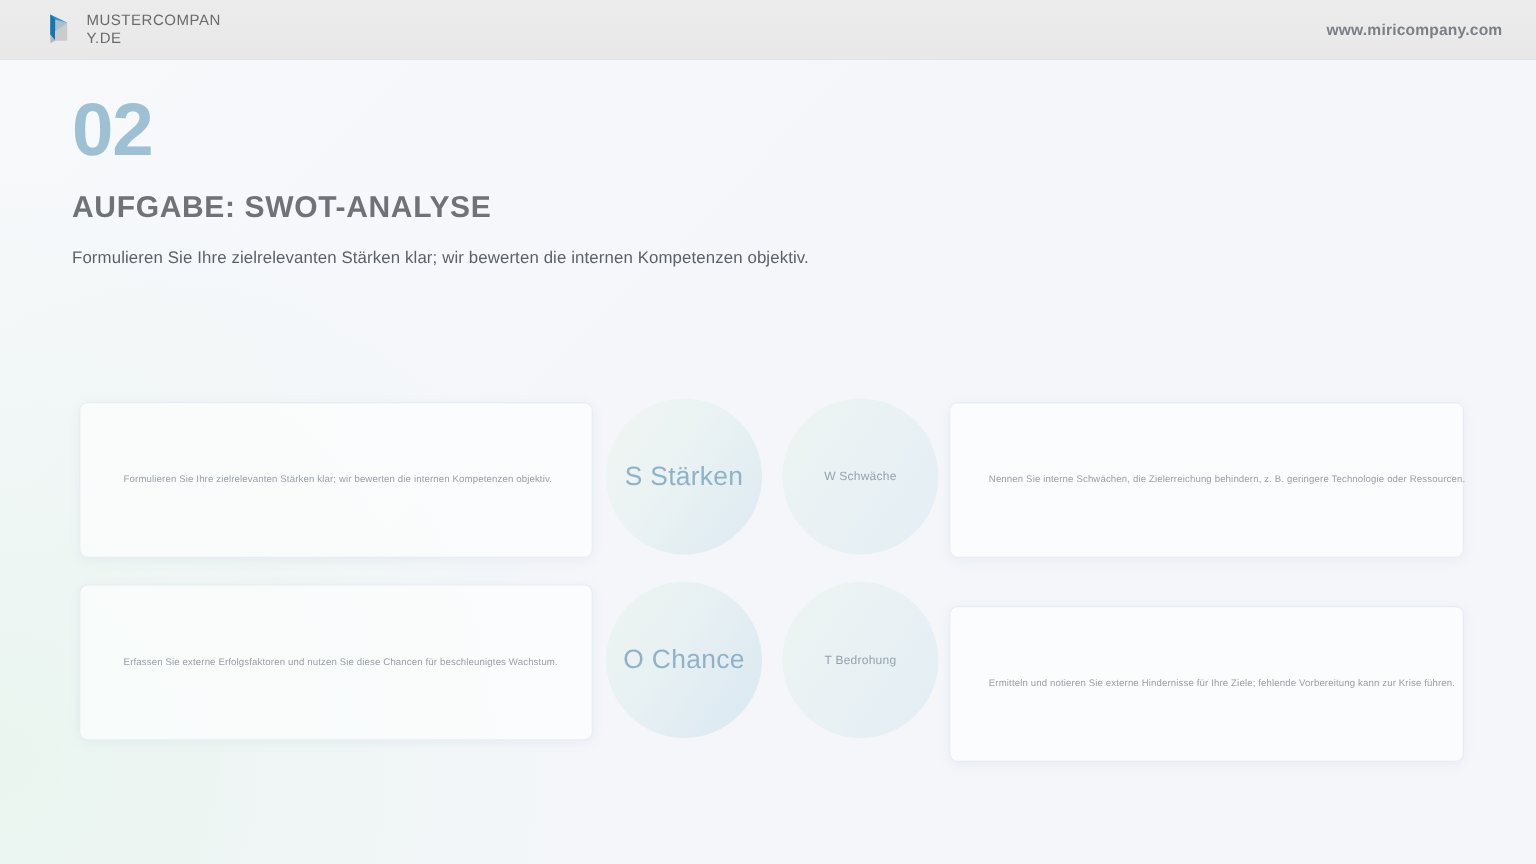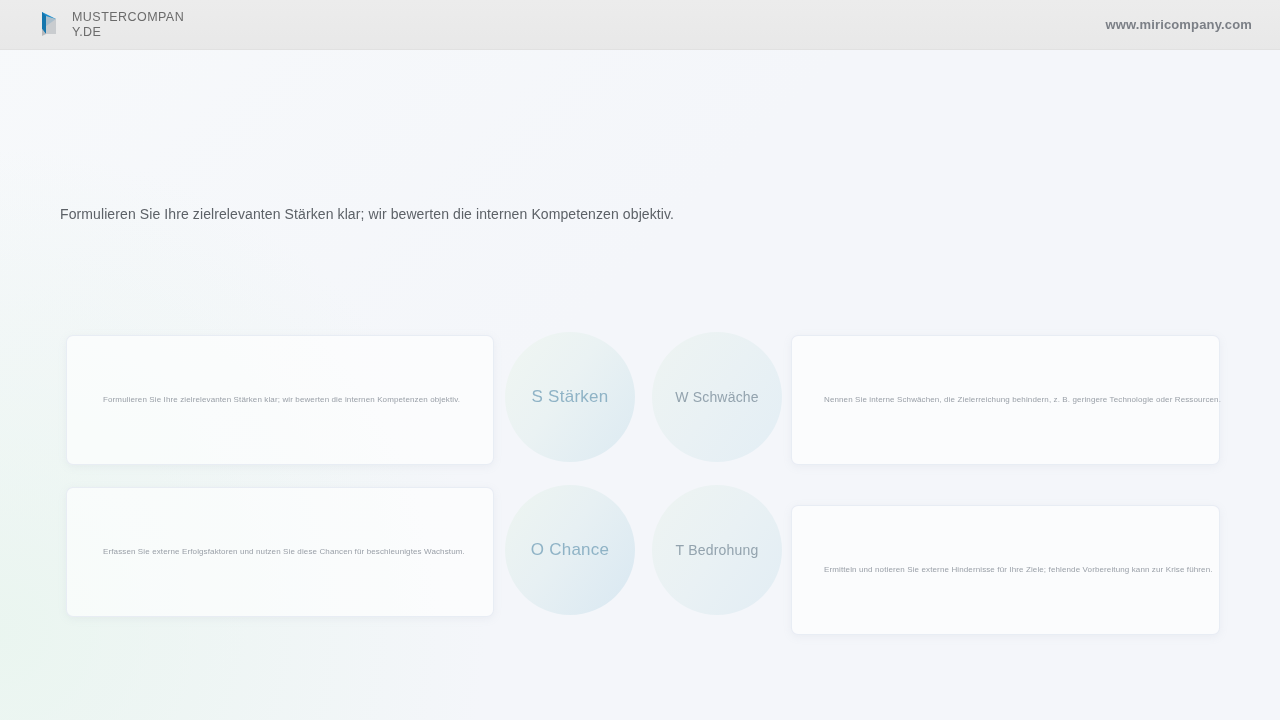--- a/index.html
+++ b/index.html
@@ -86,24 +86,24 @@
   .c-w {
     background:linear-gradient(125deg,#eef4f2 0%,#e9f1f4 50%,#e3eef5 100%);
   }
   .c-o {
     background:linear-gradient(125deg,#eef5f1 0%,#e7f0f3 45%,#d9e8f2 100%);
   }
   .c-t {
     background:linear-gradient(125deg,#eef4f2 0%,#e9f1f4 50%,#e2edf4 100%);
   }
   .circle-label-lg {
-    font-size:17px; color:#8fb3c6; letter-spacing:.25px; font-weight:normal;
+    font-size:22px; color:#8fb3c6; letter-spacing:.25px; font-weight:normal;
   }
   .circle-label-sm {
-    font-size:14px; color:#93a3ae; letter-spacing:.2px;text-align:center;
+    font-size:10px; color:#93a3ae; letter-spacing:.2px;text-align:center;
   }
 </style>
 </head>
 <body>
 
 <div id="page">
 
   <div id="topbar">
     <div class="brand">
       <span class="logo-mark">
@@ -112,20 +112,24 @@
           <polygon points="2,2 2,19 6,24 6,6" fill="#1576ad"></polygon>
           <polygon points="16,9 16,24 6,24 6,6" fill="#c3c7ca" opacity="0.85"></polygon>
           <polygon points="2,19 6,24 2,26" fill="#9fa4a8" opacity="0.7"></polygon>
         </svg>
       </span>
       <span class="brand-name">MUSTERCOMPANY.DE</span>
     </div>
     <span id="site-url">www.miricompany.com</span>
   </div>
 
+  <div id="headline">
+    <div id="section-number">02</div>
+    <div id="section-title">AUFGABE: SWOT-ANALYSE</div>
+  </div>
   <div id="section-subtitle">Formulieren Sie Ihre zielrelevanten Stärken klar; wir bewerten die internen Kompetenzen objektiv.</div>
 
   <div id="swot">
 
     <div class="card left" style="left:66px; top:335px; width:428px; height:130px;">
       <span class="card-text">Formulieren Sie Ihre zielrelevanten Stärken klar; wir bewerten die internen Kompetenzen objektiv.</span>
     </div>
 
     <div class="card left" style="left:66px; top:487px; width:428px; height:130px;">
       <span class="card-text">Erfassen Sie externe Erfolgsfaktoren und nutzen Sie diese Chancen für beschleunigtes Wachstum.</span>

